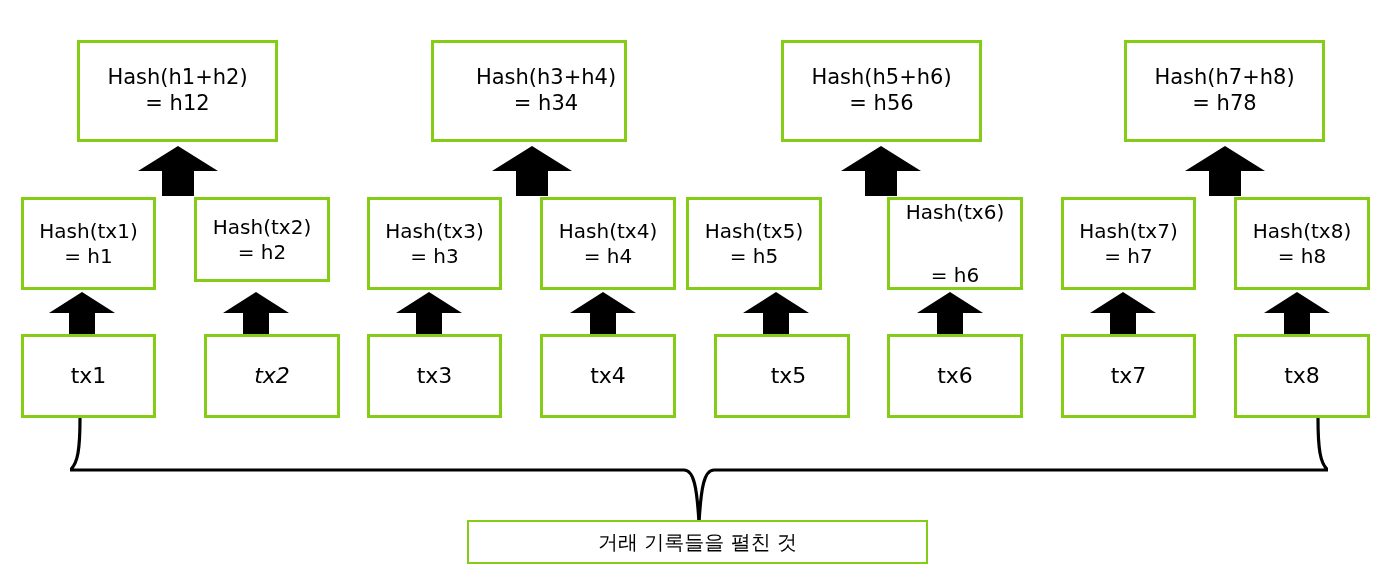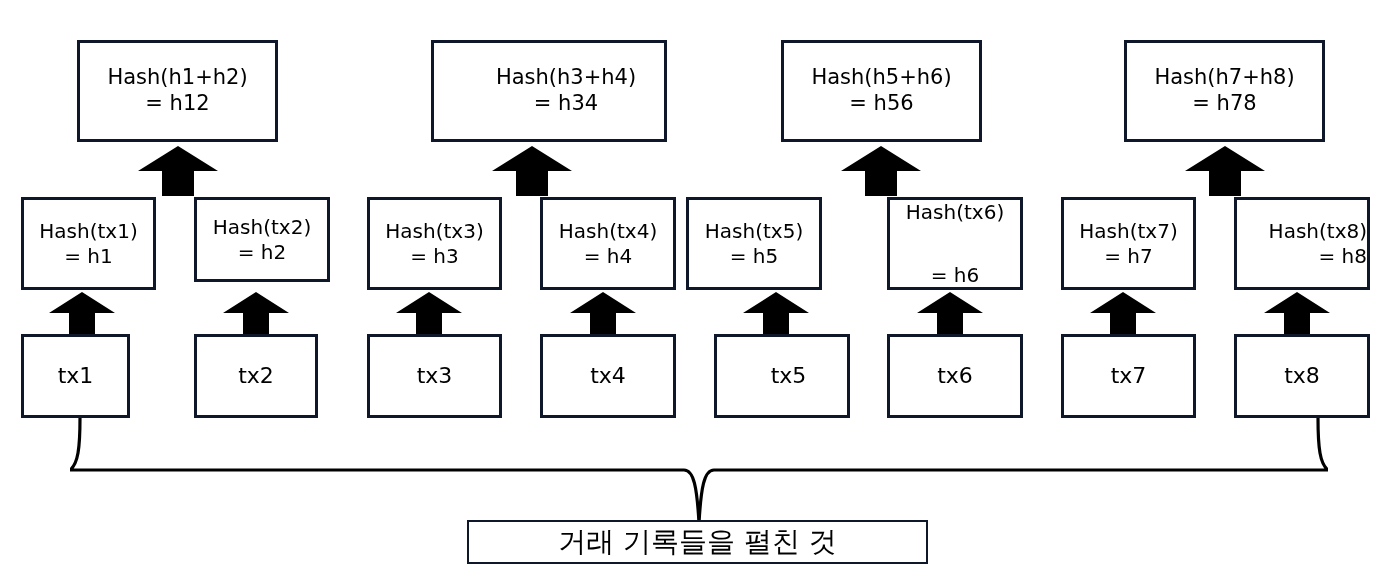--- a/index.html
+++ b/index.html
@@ -12,21 +12,21 @@
     width: 1397px;
     height: 577px;
     background: #ffffff;
     font-family: "DejaVu Sans", "Liberation Sans", sans-serif;
     overflow: hidden;
   }
   .box {
     position: absolute;
     box-sizing: border-box;
     background: #ffffff;
-    border: 3px solid #0f172a;
+    border: 3px solid #84cc16;
     display: flex;
     flex-direction: column;
     align-items: center;
     justify-content: center;
     text-align: center;
     color: #000000;
     line-height: 1.22;
     white-space: pre;
   }
   .box .line1, .box .line2 {
@@ -36,21 +36,21 @@
     font-size: 21px;
   }
   .hash-box {
     font-size: 20px;
   }
   .tx-box {
     font-size: 22px;
   }
   .label-box {
     border-width: 2px;
-    font-size: 28px;
+    font-size: 20px;
   }
   .arrow {
     position: absolute;
   }
   .arrow svg {
     display: block;
     width: 100%;
     height: 100%;
   }
   .brace {
@@ -64,21 +64,21 @@
 </style>
 </head>
 <body>
 
 <div id="canvas">
 
   <div class="box top-box" style="left: 77px; top: 40px; width: 201px; height: 102px;">
     <span class="line1">Hash(h1+h2)</span>
     <span class="line2">= h12</span>
   </div>
-  <div class="box top-box" style="left: 431px; top: 40px; width: 236px; height: 102px; padding-left: 34px;">
+  <div class="box top-box" style="left: 431px; top: 40px; width: 196px; height: 102px; padding-left: 34px;">
     <span class="line1">Hash(h3+h4)</span>
     <span class="line2">= h34</span>
   </div>
   <div class="box top-box" style="left: 781px; top: 40px; width: 201px; height: 102px;">
     <span class="line1">Hash(h5+h6)</span>
     <span class="line2">= h56</span>
   </div>
   <div class="box top-box" style="left: 1124px; top: 40px; width: 201px; height: 102px;">
     <span class="line1">Hash(h7+h8)</span>
     <span class="line2">= h78</span>
@@ -105,29 +105,29 @@
     <span class="line2">= h5</span>
   </div>
   <div class="box hash-box" style="left: 887px; top: 197px; width: 136px; height: 93px; justify-content: space-between;">
     <span class="line1">Hash(tx6)</span>
     <span class="line2">= h6</span>
   </div>
   <div class="box hash-box" style="left: 1061px; top: 197px; width: 135px; height: 93px;">
     <span class="line1">Hash(tx7)</span>
     <span class="line2">= h7</span>
   </div>
-  <div class="box hash-box" style="left: 1234px; top: 197px; width: 136px; height: 93px; align-items: flex-end;">
+  <div class="box hash-box" style="left: 1234px; top: 197px; width: 136px; height: 93px;">
     <span class="line1">Hash(tx8)</span>
     <span class="line2">= h8</span>
   </div>
 
-  <div class="box tx-box" style="left: 21px; top: 334px; width: 109px; height: 84px;">
+  <div class="box tx-box" style="left: 21px; top: 334px; width: 135px; height: 84px;">
     <span>tx1</span>
   </div>
-  <div class="box tx-box" style="left: 194px; top: 334px; width: 124px; height: 84px;">
+  <div class="box tx-box" style="left: 204px; top: 334px; width: 136px; height: 84px; font-style: italic;">
     <span>tx2</span>
   </div>
   <div class="box tx-box" style="left: 367px; top: 334px; width: 135px; height: 84px;">
     <span>tx3</span>
   </div>
   <div class="box tx-box" style="left: 540px; top: 334px; width: 136px; height: 84px;">
     <span>tx4</span>
   </div>
   <div class="box tx-box" style="left: 714px; top: 334px; width: 136px; height: 84px; padding-left: 13px;">
     <span>tx5</span>

